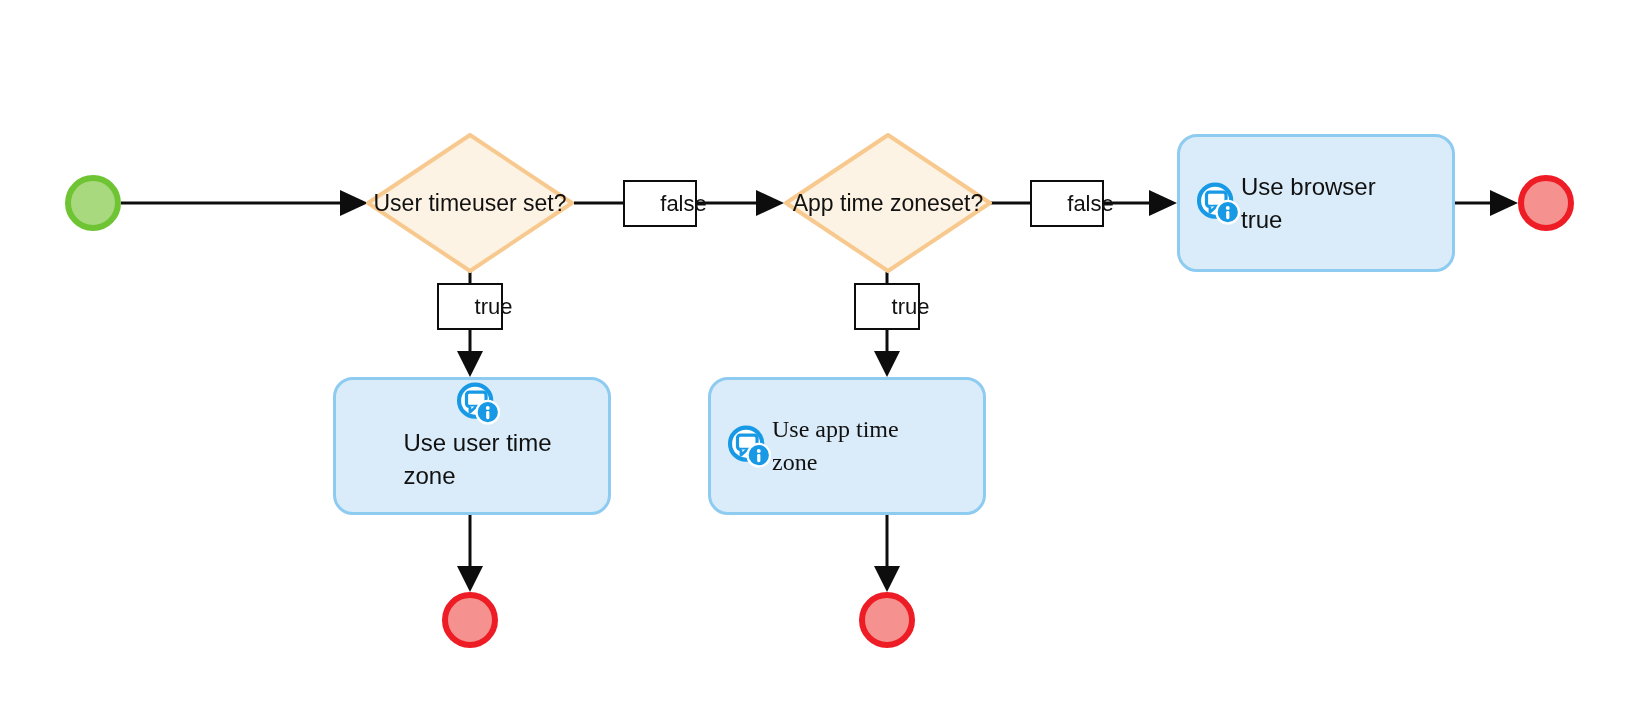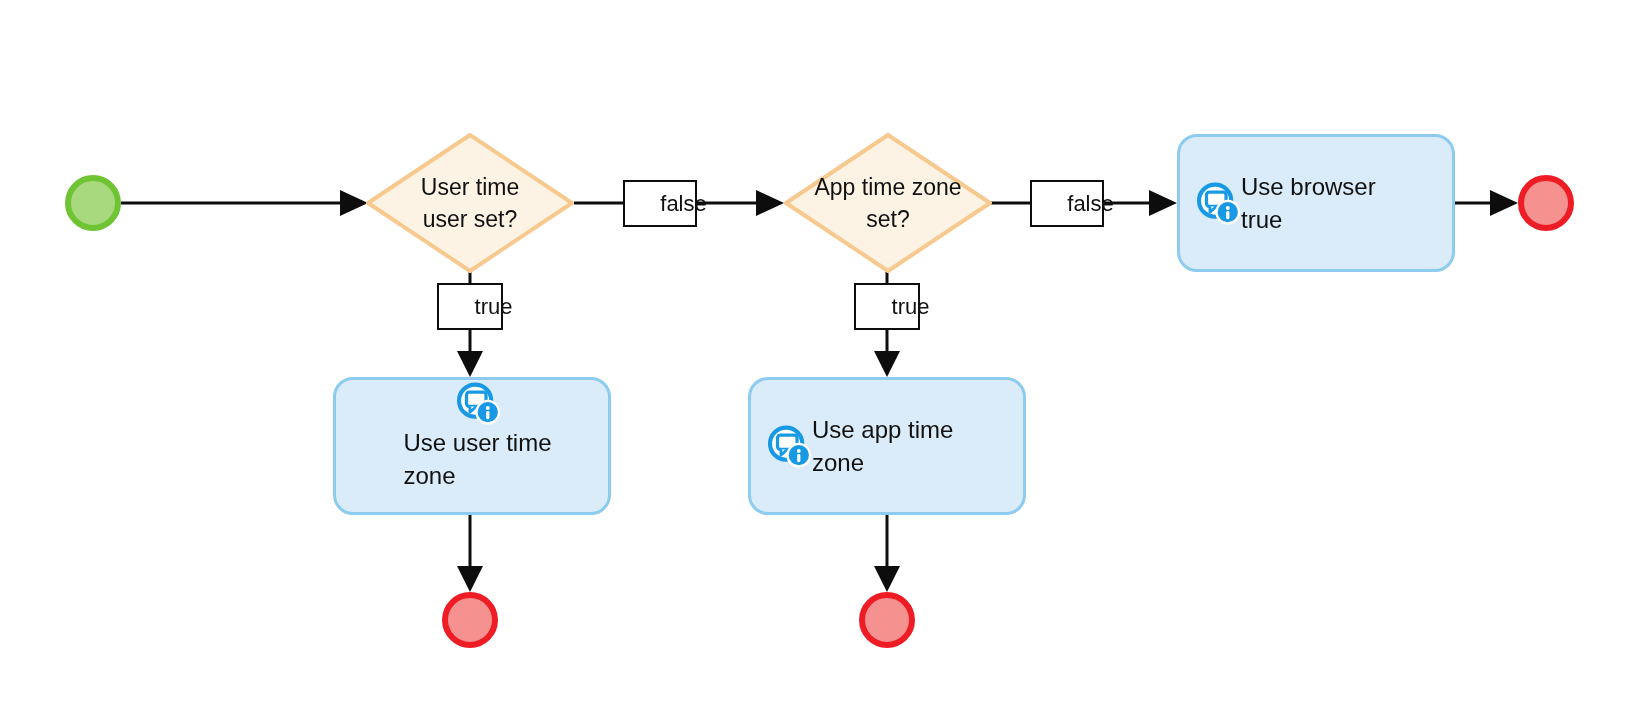--- a/index.html
+++ b/index.html
@@ -20,21 +20,21 @@
     box-sizing:content-box;border:6px solid #000;
   }
   .event.start{border-color:var(--start-border,#6ec433);background:var(--start-fill,#a9d97e);}
   .event.end{border-color:var(--end-border,#ee1c25);background:var(--end-fill,#f5928f);}
 
   .decision{position:absolute;width:208px;height:140px;}
   .decision svg{position:absolute;left:0;top:0;width:100%;height:100%;}
   .decision polygon{fill:var(--decision-fill,#fdf3e4);stroke:var(--decision-border,#f8c98e);stroke-width:4;stroke-linejoin:round;}
   .decision .dtext{
     position:absolute;left:0;top:0;right:0;bottom:0;
-    display:flex;flex-direction:column;justify-content:center;align-items:center;
+    display:flex;flex-direction:row;justify-content:center;align-items:center;
     font-size:23px;line-height:32px;text-align:center;
   }
 
   .task{
     position:absolute;width:278px;height:138px;box-sizing:border-box;
     background:var(--task-fill,#daecf9);
     border:3.5px solid var(--task-border,#8ecbf0);
     border-radius:20px;
     display:flex;align-items:center;
     padding:0 4px 0 15px;
@@ -159,21 +159,21 @@
       <circle cx="28.5" cy="28" r="9.8" fill="var(--icon-blue,#1899e6)" stroke="#ffffff" stroke-width="2"></circle>
       <circle cx="28.5" cy="24.3" r="1.7" fill="#ffffff"></circle>
       <rect x="27.1" y="27" width="2.8" height="7.2" rx="1.3" fill="#ffffff"></rect>
     </svg>
     <div class="ttext">
       <span>Use user time</span>
       <span>zone</span>
     </div>
   </div>
 
-  <div class="task" style="left:748px;top:377px;">
+  <div class="task" style="left:708px;top:377px;font-family:Liberation Serif, serif;">
     <svg class="ticon" viewBox="0 0 40 40">
       <circle cx="17.5" cy="18" r="14" fill="#ffffff" stroke="var(--icon-blue,#1899e6)" stroke-width="3.6"></circle>
       <rect x="10" y="10.5" width="17" height="12.5" rx="2.5" fill="#ffffff" stroke="var(--icon-blue,#1899e6)" stroke-width="2.8"></rect>
       <path d="M13 23 v5 l5.5 -5" fill="#ffffff" stroke="var(--icon-blue,#1899e6)" stroke-width="2.4" stroke-linejoin="round"></path>
       <circle cx="28.5" cy="28" r="9.8" fill="var(--icon-blue,#1899e6)" stroke="#ffffff" stroke-width="2"></circle>
       <circle cx="28.5" cy="24.3" r="1.7" fill="#ffffff"></circle>
       <rect x="27.1" y="27" width="2.8" height="7.2" rx="1.3" fill="#ffffff"></rect>
     </svg>
     <div class="ttext">
       <span>Use app time</span>

